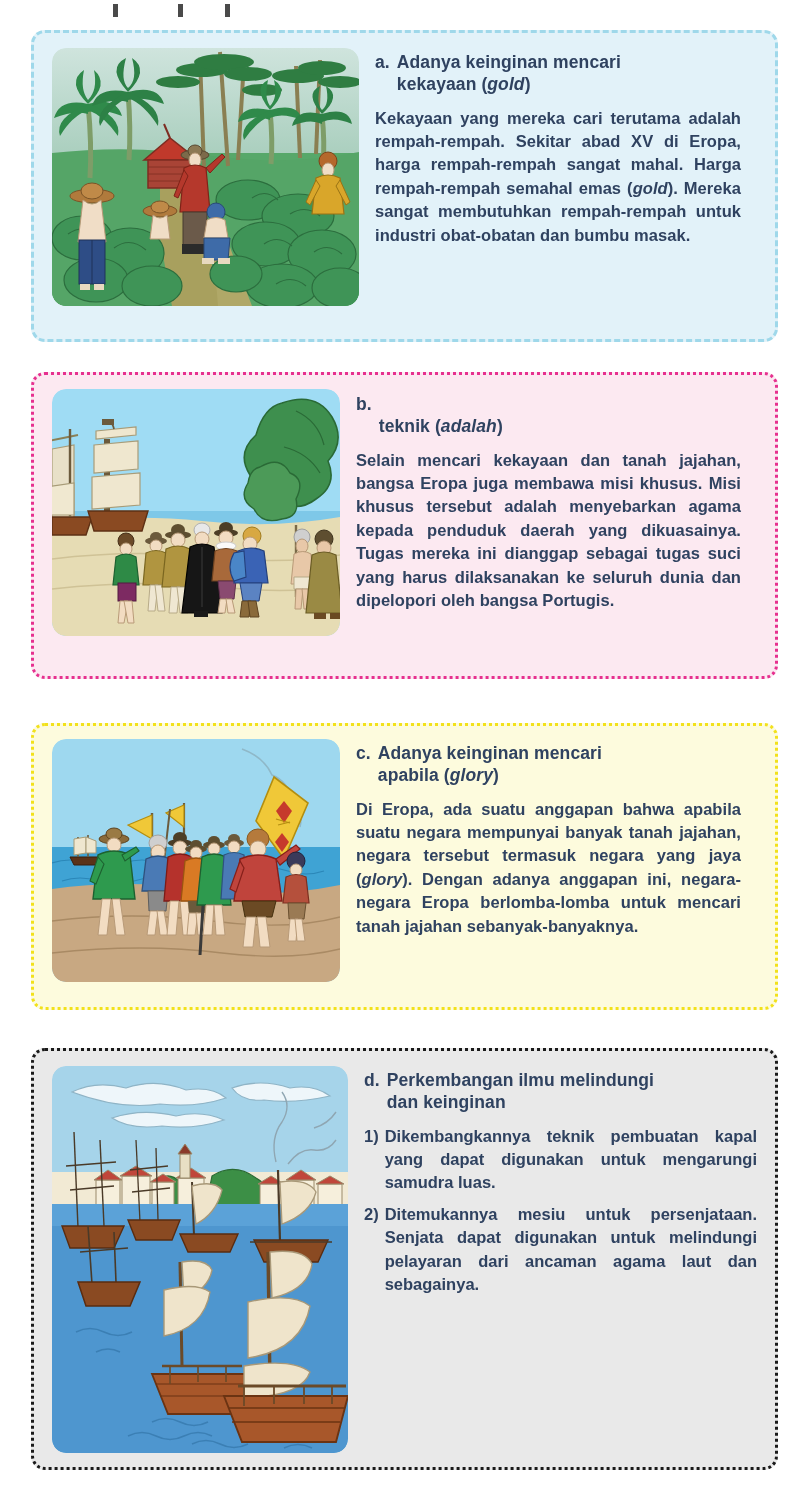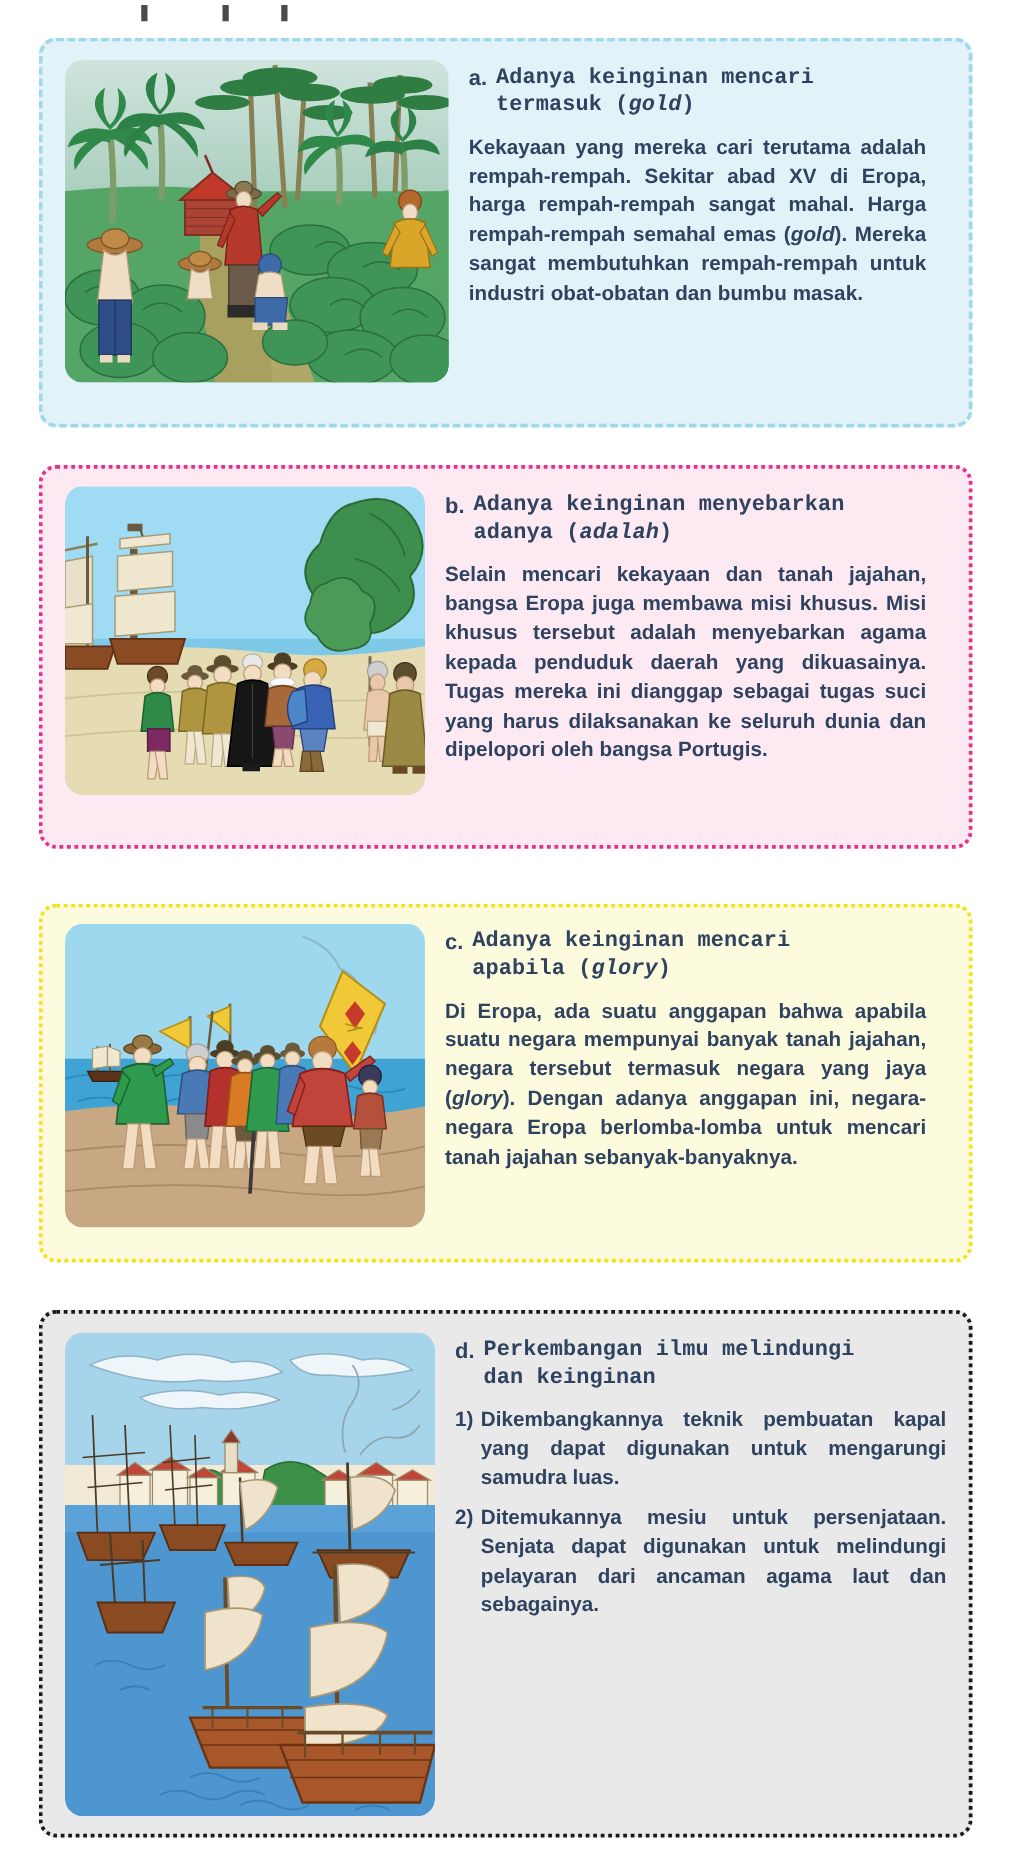--- a/index.html
+++ b/index.html
@@ -77,21 +77,21 @@
   .heading {
     font-weight: bold;
     font-size: 17.5px;
     line-height: 1.28;
     letter-spacing: 0.1px;
     margin: 0 0 11px 0;
     display: flex;
     gap: 7px;
   }
   .heading .marker { flex: 0 0 auto; }
-  .heading .htext  { flex: 1 1 auto; font-family: Liberation Mono, monospace; }
+  .heading .htext  { flex: 1 1 auto; }
 
   .body-p {
     font-weight: bold;
     font-size: 16.5px;
     line-height: 1.415;
     text-align: justify;
     margin: 0 16px 9px 0;
     letter-spacing: 0.05px;
   }
   .body-p:last-child { margin-bottom: 0; }
@@ -281,21 +281,21 @@
           <path d="M264 132 l-10 22 4 3 10 -19Z" fill="#d9a62a" stroke="#9a7314" stroke-width="1"></path>
           <path d="M288 132 l10 22 -4 3 -10 -19Z" fill="#d9a62a" stroke="#9a7314" stroke-width="1"></path>
         </g>
       </g>
     </svg>
   </div>
 
   <div class="textcol">
     <div class="heading">
       <span class="marker">a.</span>
-      <span class="htext"><span>Adanya keinginan mencari</span><br><span>termasuk (</span><em>gold</em><span>)</span></span>
+      <span class="htext"><span>Adanya keinginan mencari</span><br><span>kekayaan (</span><em>gold</em><span>)</span></span>
     </div>
     <p class="body-p"><span>Kekayaan yang mereka cari terutama adalah rempah-rempah. Sekitar abad XV di Eropa, harga rempah-rempah sangat mahal. Harga rempah-rempah semahal emas (</span><em>gold</em><span>). Mereka sangat membutuhkan rempah-rempah untuk industri obat-obatan dan bumbu masak.</span></p>
   </div>
 </section>
 
 <section class="panel p-gospel">
 
   <div class="illus">
     <svg viewBox="0 0 288 247" preserveAspectRatio="none" aria-hidden="true">
       <defs>
@@ -411,21 +411,21 @@
           <path d="M262 224 h12 v6 h-12Z" fill="#6a4a22"></path>
           <path d="M278 224 h12 v6 h-12Z" fill="#6a4a22"></path>
         </g>
       </g>
     </svg>
   </div>
 
   <div class="textcol">
     <div class="heading">
       <span class="marker">b.</span>
-      <span class="htext"><span>Adanya keinginan menyebarkan</span><br><span>adanya (</span><em>adalah</em><span>)</span></span>
+      <span class="htext"><br><span>teknik (</span><em>adalah</em><span>)</span></span>
     </div>
     <p class="body-p">Selain mencari kekayaan dan tanah jajahan, bangsa Eropa juga membawa misi khusus. Misi khusus tersebut adalah menyebarkan agama kepada penduduk daerah yang dikuasainya. Tugas mereka ini dianggap sebagai tugas suci yang harus dilaksanakan ke seluruh dunia dan dipelopori oleh bangsa Portugis.</p>
   </div>
 </section>
 
 <section class="panel p-glory">
 
   <div class="illus">
     <svg viewBox="0 0 288 243" preserveAspectRatio="none" aria-hidden="true">
       <defs>

